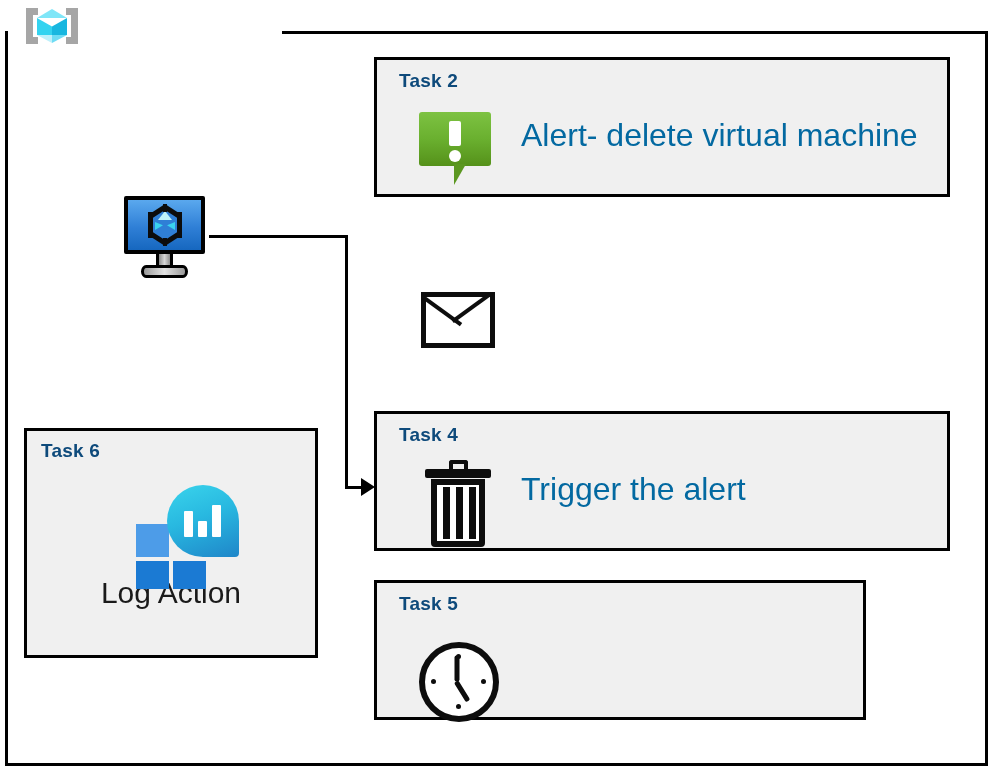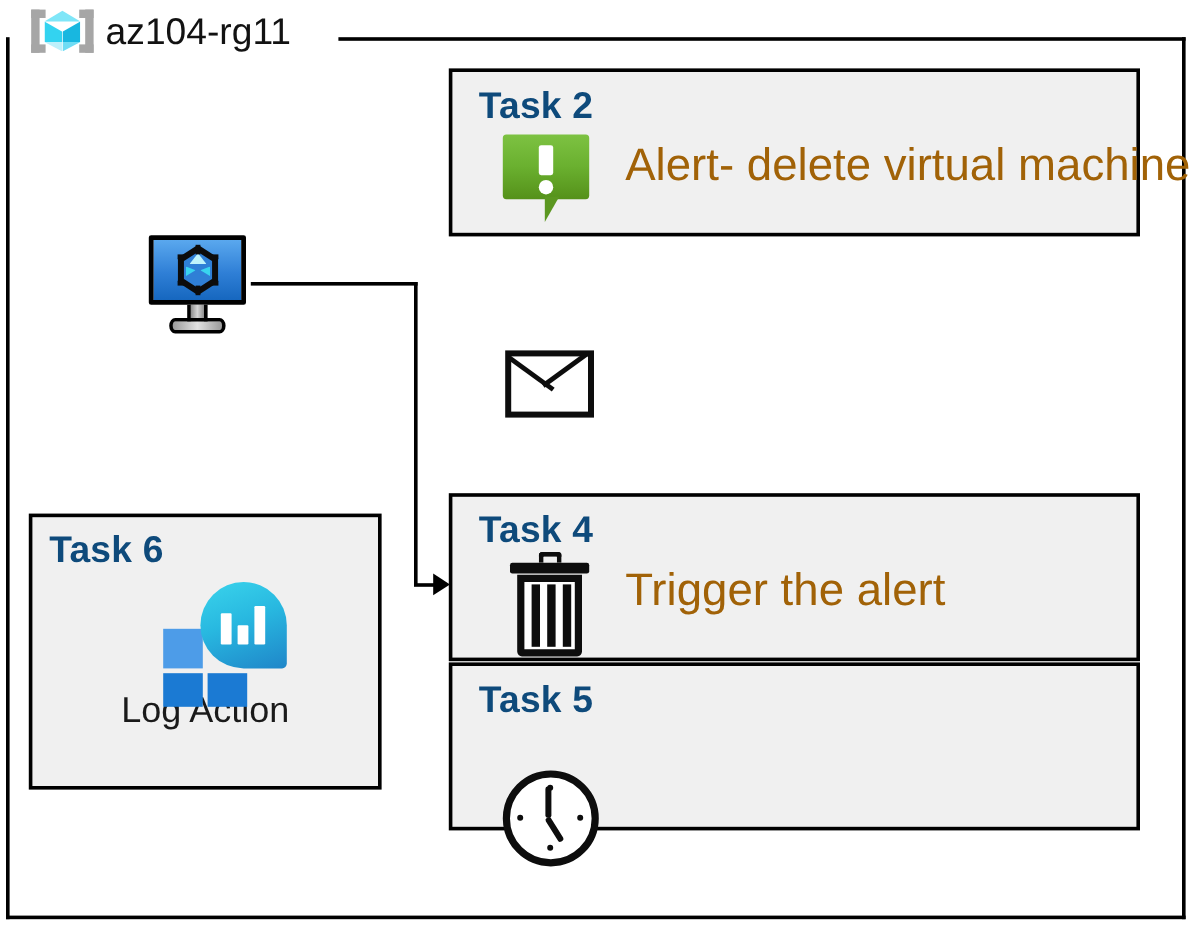--- a/index.html
+++ b/index.html
@@ -47,51 +47,51 @@
   
   .card{
     position:absolute;
     background:#f0f0f0;
     border:3px solid #000000;
     box-sizing:border-box;
   }
   .card-title{
     position:absolute;
     font-weight:bold;
-    font-size:31px;
+    font-size:19px;
     color:#0e4a7b;
     letter-spacing:.2px;
     white-space:nowrap;
   }
   .card-caption{
     position:absolute;
     font-size:30px;
     color:#1a1a1a;
     white-space:nowrap;
   }
   .row-caption{
     position:absolute;
-    font-size:38px;
-    color:#a16207;
+    font-size:32px;
+    color:#0369a1;
     white-space:nowrap;
   }
 
   
   #task1{left:24px;top:134px;width:294px;height:225px;}
   #task6{left:24px;top:428px;width:294px;height:230px;}
   #task1 .card-title{left:14px;top:9px;}
   #task6 .card-title{left:14px;top:9px;}
   #task1 .card-caption{left:0;right:0;top:143px;text-align:center;}
   #task6 .card-caption{left:0;right:0;top:145px;text-align:center;}
 
   
   #task2{left:374px;top:57px;width:576px;height:140px;}
   #task3{left:374px;top:237px;width:576px;height:140px;}
   #task4{left:374px;top:411px;width:576px;height:140px;}
-  #task5{left:374px;top:552px;width:576px;height:140px;text-decoration:underline;}
+  #task5{left:374px;top:580px;width:492px;height:140px;text-decoration:underline;}
   .card.wide .card-title{left:22px;top:10px;}
   .card.wide .row-caption{left:144px;top:57px;}
 
   
   .conn{position:absolute;background:#000;}
   #conn-h1{left:209px;top:235px;width:139px;height:3px;}
   #conn-v{left:345px;top:235px;width:3px;height:253px;}
   #conn-h2{left:345px;top:486px;width:22px;height:3px;}
   #conn-arrow{
     position:absolute;left:361px;top:478px;width:0;height:0;
@@ -277,21 +277,20 @@
       <span class="rg-bracket-h" style="left:40px;top:6px;width:12px;"></span>
       <span class="rg-bracket-h" style="left:40px;top:35px;width:12px;"></span>
       <span class="cube">
         <span class="cube-top"></span>
         <span class="cube-left"></span>
         <span class="cube-right"></span>
         <span class="cube-bl"></span>
         <span class="cube-br"></span>
       </span>
     </span>
-    <span class="rg-title">az104-rg11</span>
   </div>
 
   <span class="vm-icon">
     <span class="vm-screen"></span>
     <span class="vm-cube">
       <span class="vm-hex"></span>
       <span class="vm-hex-in"></span>
       <span class="vm-f1"></span>
       <span class="vm-f2"></span>
       <span class="vm-f3"></span>

